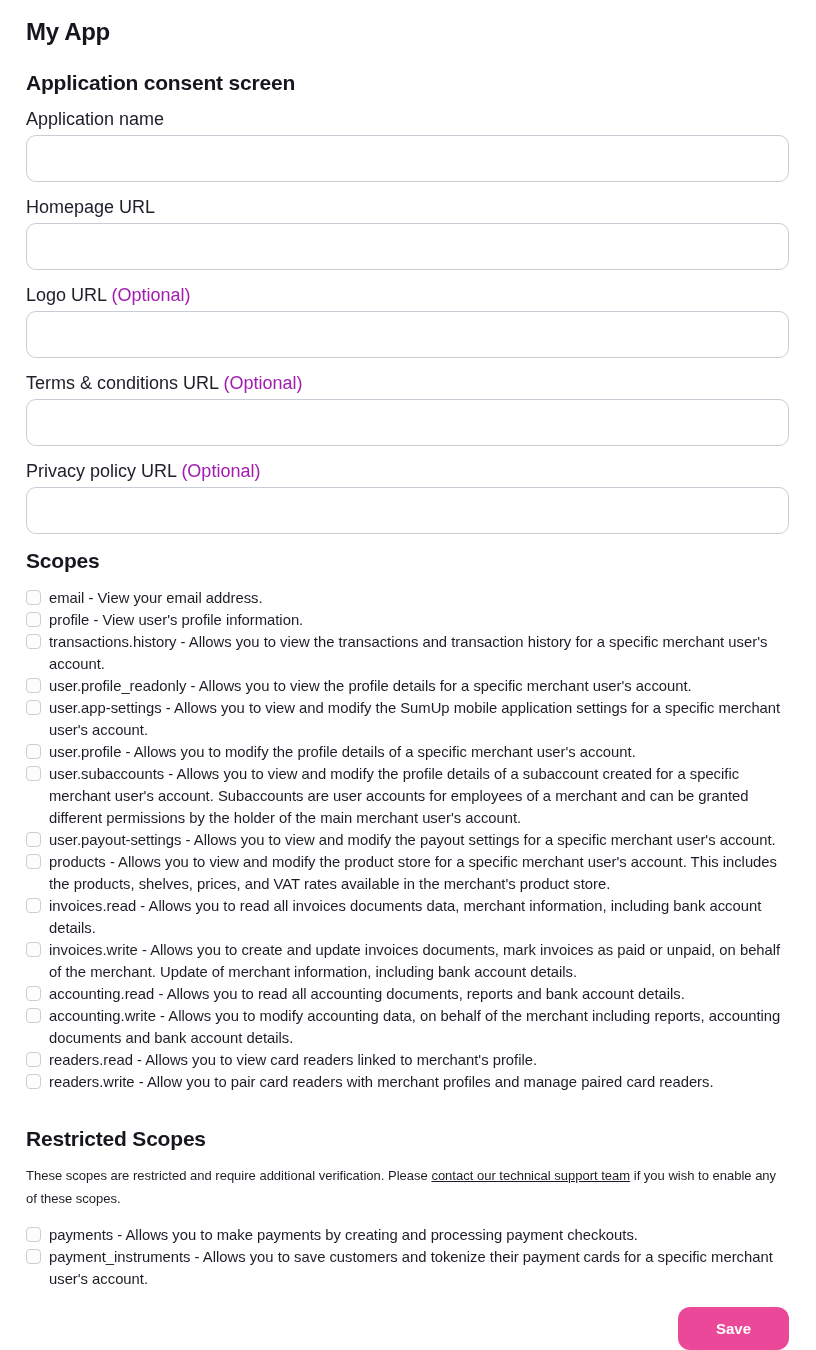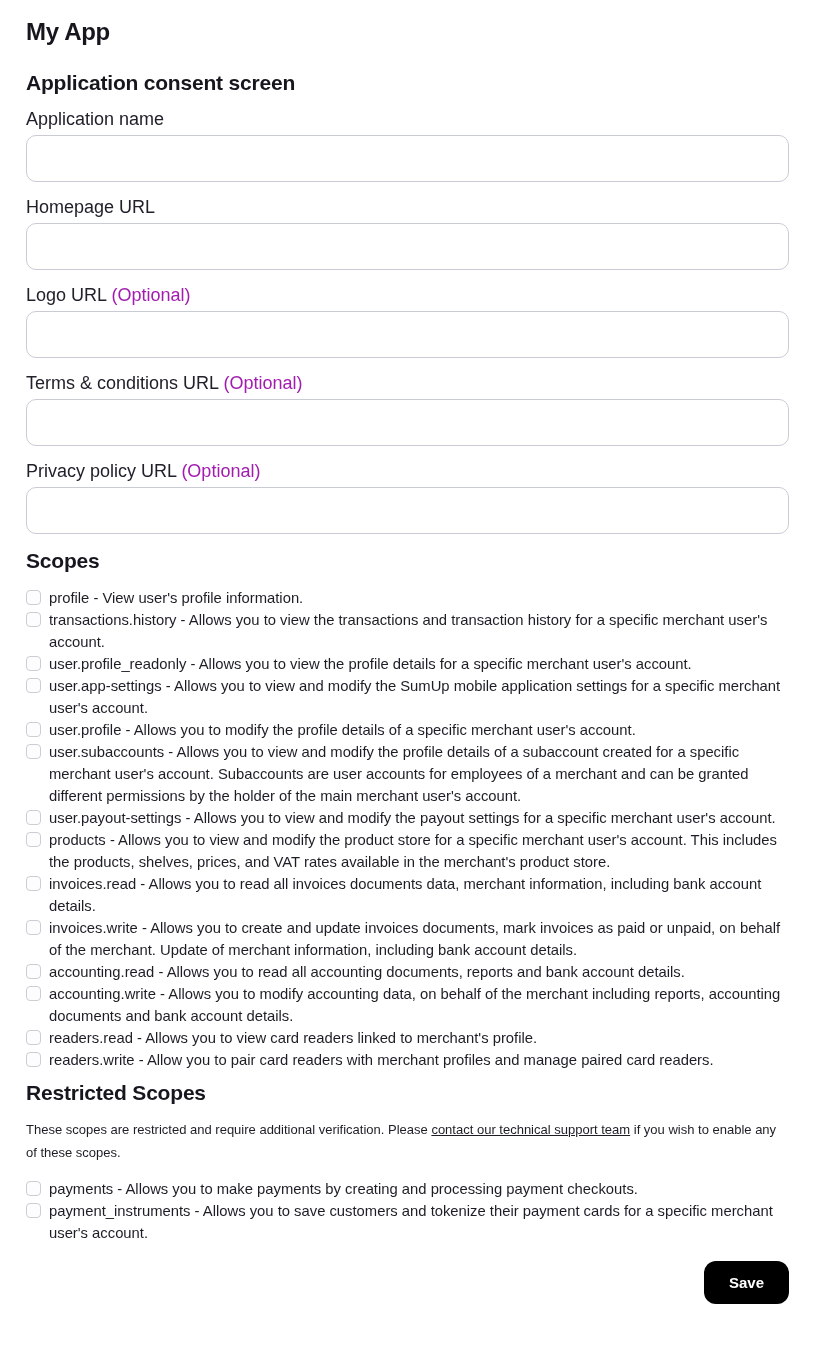--- a/index.html
+++ b/index.html
@@ -71,47 +71,47 @@
     border-radius: 4px;
     background: #fdfdfe;
     cursor: pointer;
   }
   .scope-text {
     font-size: 14.8px;
     line-height: 22px;
     color: #1e1d26;
   }
   
-  .restricted-heading { margin-top: 10px; margin-bottom: 14px; }
+  .restricted-heading { margin-top: 34px; margin-bottom: 14px; }
   .restricted-note {
     font-size: 13px;
     line-height: 22.5px;
     color: #1e1d26;
     margin-bottom: 14px;
   }
   .restricted-note a {
     color: #1e1d26;
     text-decoration: underline;
     cursor: pointer;
   }
   
   .actions-row {
     display: flex;
     justify-content: flex-end;
     margin-top: 17px;
   }
   .save-button {
-    background: #000000;
+    background: #ec4899;
     color: #ffffff;
     border: none;
     border-radius: 12px;
     font-family: "Liberation Sans", sans-serif;
     font-size: 15px;
     font-weight: 700;
-    padding: 13px 25px;
+    padding: 13px 38px;
     cursor: pointer;
   }
 </style>
 </head>
 <body>
 
 <div class="container">
 
   <h1 class="page-title">My App</h1>
 
@@ -140,20 +140,24 @@
 
   <div class="field">
     <label class="field-label"><span>Privacy policy URL</span><span class="optional"> (Optional)</span></label>
     <input type="text" class="text-input" style="">
   </div>
 </div>
 
   <h2 class="section-title scopes-heading">Scopes</h2>
 
   <div id="scopes-list" class="scope-list">
+  <div class="scope-item">
+    <span class="checkbox"></span>
+    <span class="scope-text"><span>email</span><span> - </span><span>View your email address.</span></span>
+  </div>
 
   <div class="scope-item">
     <span class="checkbox"></span>
     <span class="scope-text"><span>profile</span><span> - </span><span>View user's profile information.</span></span>
   </div>
 
   <div class="scope-item">
     <span class="checkbox"></span>
     <span class="scope-text"><span>transactions.history</span><span> - </span><span>Allows you to view the transactions and transaction history for a specific merchant user's account.</span></span>
   </div>

